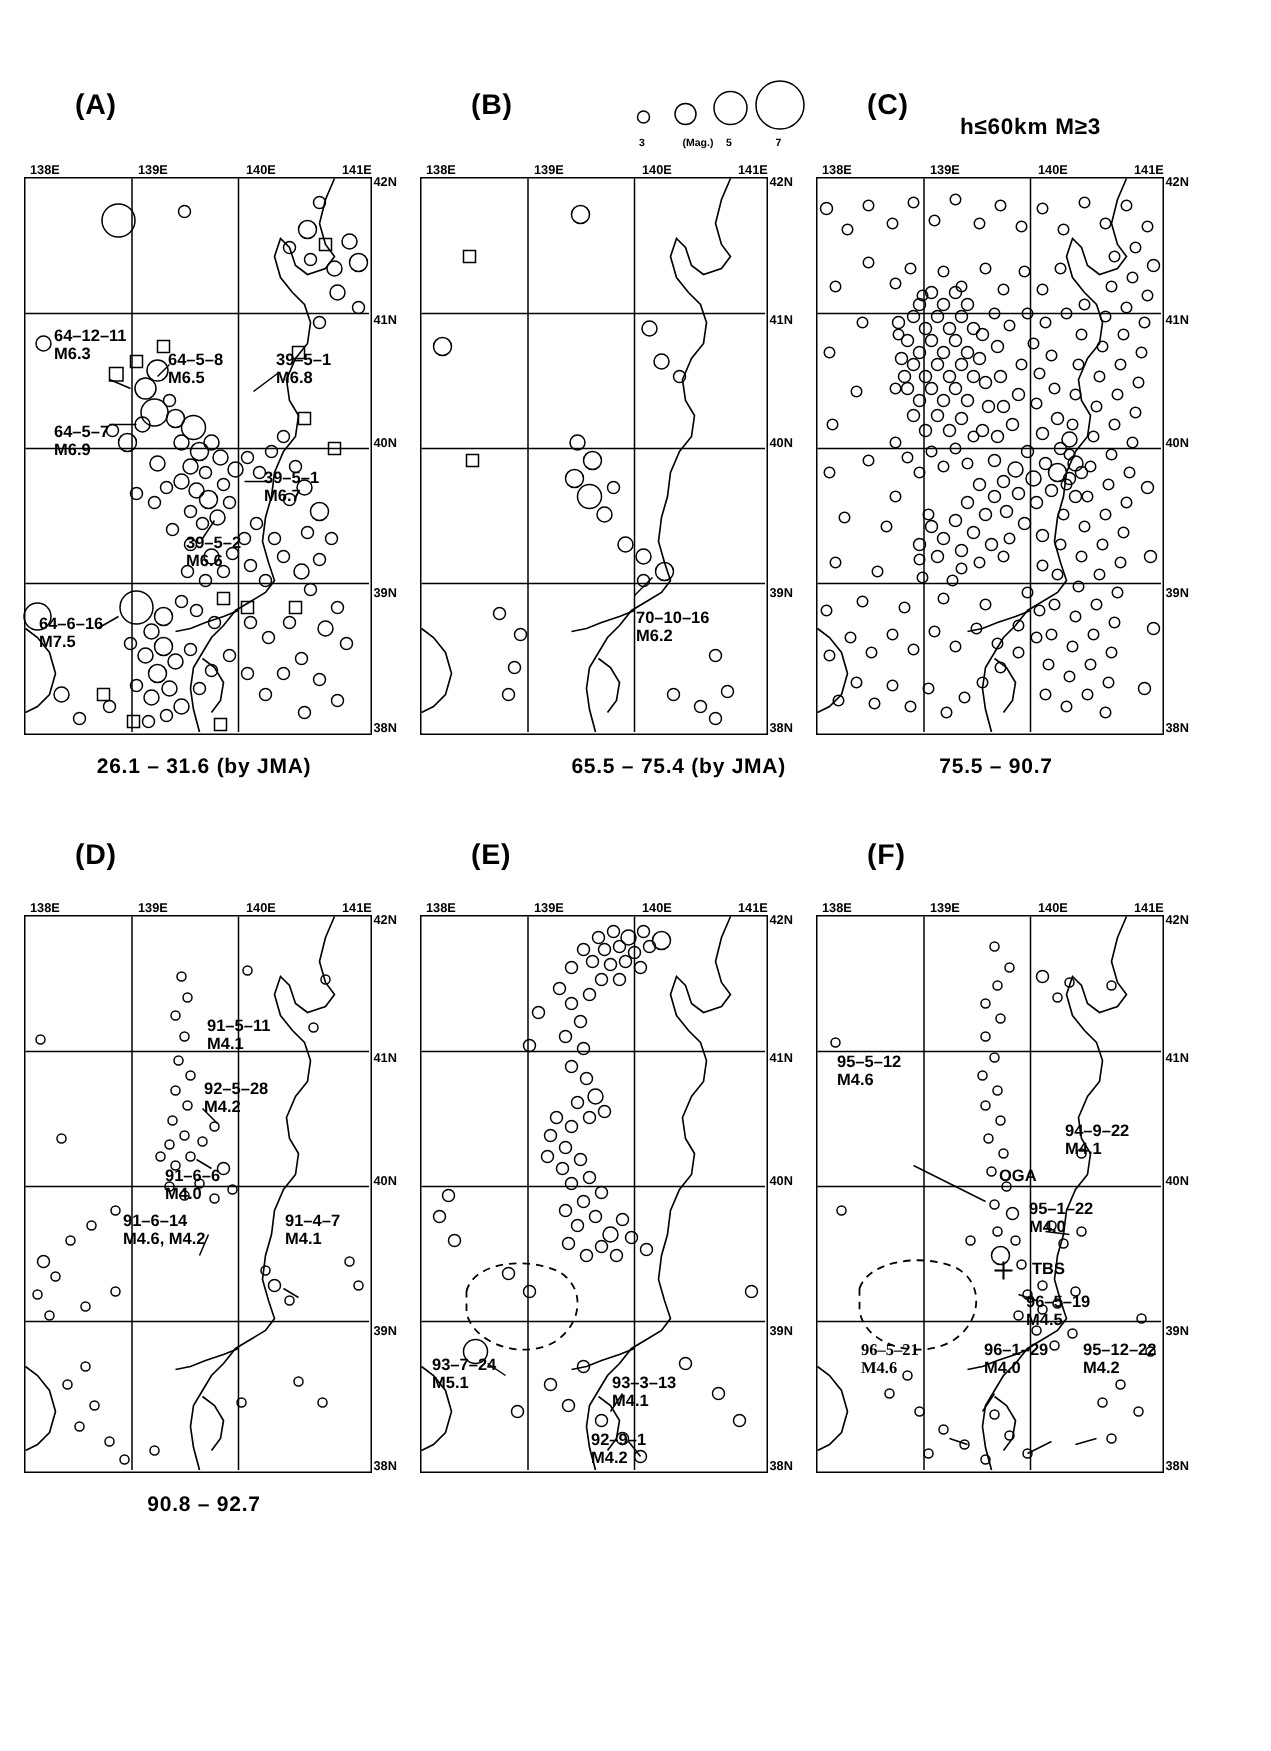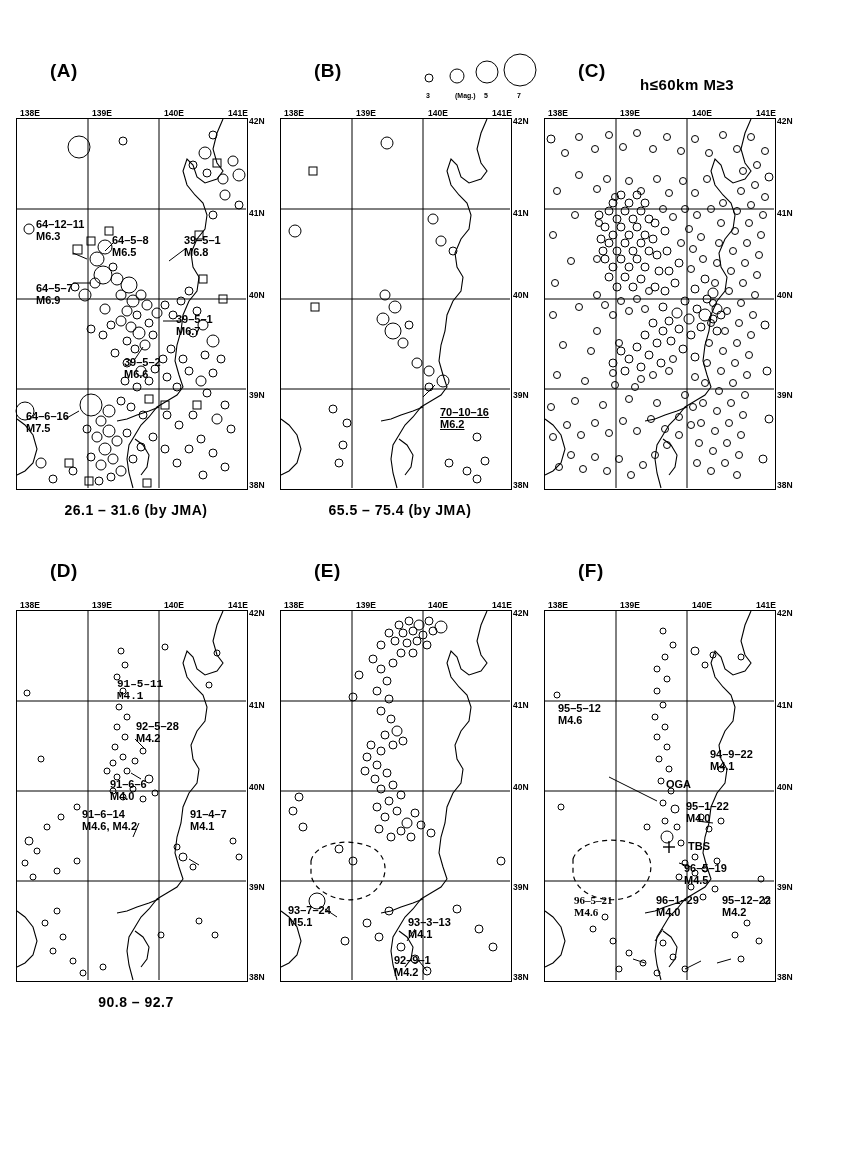--- a/index.html
+++ b/index.html
@@ -277,24 +277,24 @@
         <g class="evsq">
           <rect x="28" y="48" width="8" height="8"></rect>
           <rect x="30" y="184" width="8" height="8"></rect>
         </g>
         <g class="lead">
           <line x1="142" y1="278" x2="154" y2="266"></line>
         </g>
       </svg>
     </div>
 
-    <div class="annot" style="left:164px;top:346px;text-decoration:underline;"><span style="white-space:pre-line">70–10–16
+    <div class="annot" style="left:148px;top:346px;"><span style="white-space:pre-line">70–10–16
 M6.2</span></div>
 
-    <div class="panel-caption" style="left:0px;top:442px;width:248px;">65.5 – 75.4 (by JMA)</div>
+    <div class="panel-caption" style="left:0px;top:442px;width:248px;text-align:right;">65.5 – 75.4 (by JMA)</div>
   </div>
 
   <div class="panel" style="left:540px;top:60px;width:300px;height:480px;">
     <div class="panel-letter" style="left:38px;top:0px;">(C)</div>
 
     <span class="axislabel" style="left:8px;top:48px;">138E</span>
     <span class="axislabel" style="left:80px;top:48px;">139E</span>
     <span class="axislabel" style="left:152px;top:48px;">140E</span>
     <span class="axislabel" style="left:216px;top:48px;">141E</span>
     <span class="axislabel" style="left:237px;top:56px;">42N</span>
@@ -559,20 +559,21 @@
           <circle cx="168" cy="200" r="4"></circle>
           <circle cx="172" cy="212" r="4"></circle>
           <circle cx="176" cy="196" r="4"></circle>
           <circle cx="160" cy="196" r="6"></circle>
           <circle cx="172" cy="190" r="5"></circle>
           <circle cx="168" cy="174" r="5"></circle>
         </g>
       </svg>
     </div>
 
+    <div class="panel-caption" style="left:0px;top:442px;width:248px;">75.5 – 90.7</div>
   </div>
 
   <div class="panel" style="left:12px;top:560px;width:268px;height:480px;">
     <div class="panel-letter" style="left:38px;top:0px;">(D)</div>
 
     <span class="axislabel" style="left:8px;top:40px;">138E</span>
     <span class="axislabel" style="left:80px;top:40px;">139E</span>
     <span class="axislabel" style="left:152px;top:40px;">140E</span>
     <span class="axislabel" style="left:216px;top:40px;">141E</span>
     <span class="axislabel" style="left:237px;top:48px;">42N</span>
@@ -649,21 +650,21 @@
         </g>
         <g class="lead">
           <line x1="118" y1="128" x2="128" y2="138"></line>
           <line x1="124" y1="168" x2="114" y2="162"></line>
           <line x1="116" y1="226" x2="122" y2="212"></line>
           <line x1="182" y1="254" x2="172" y2="248"></line>
         </g>
       </svg>
     </div>
 
-    <div class="annot" style="left:105px;top:118px;font-family:Liberation Mono, monospace;"><span style="white-space:pre-line">91–5–11
+    <div class="annot" style="left:126px;top:118px;"><span style="white-space:pre-line">91–5–11
 M4.1</span></div>
     <div class="annot" style="left:124px;top:160px;"><span style="white-space:pre-line">92–5–28
 M4.2</span></div>
     <div class="annot" style="left:98px;top:218px;"><span style="white-space:pre-line">91–6–6
 M4.0</span></div>
     <div class="annot" style="left:70px;top:248px;"><span style="white-space:pre-line">91–6–14
 M4.6, M4.2</span></div>
     <div class="annot" style="left:178px;top:248px;"><span style="white-space:pre-line">91–4–7
 M4.1</span></div>
 

